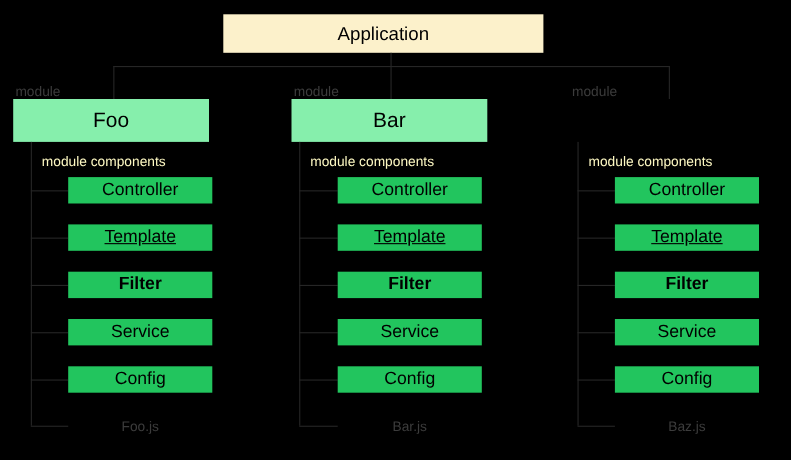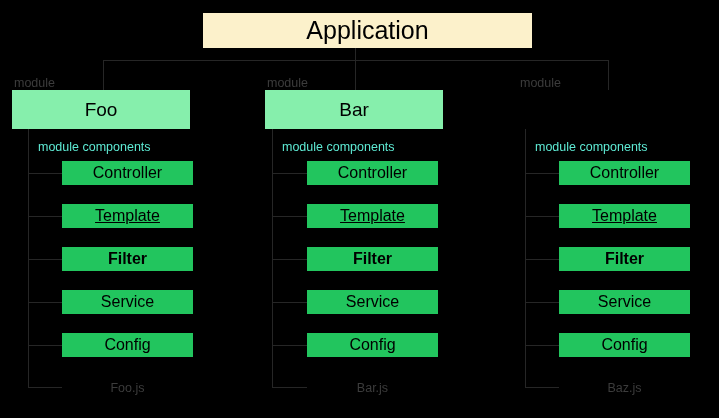--- a/index.html
+++ b/index.html
@@ -3,22 +3,22 @@
 <meta charset="utf-8">
 <style>
   html,body{margin:0;padding:0;background:#000;}
   .stage{
     position:relative;width:719px;height:418px;background:#000;
     font-family:"Liberation Sans","DejaVu Sans",sans-serif;overflow:hidden;
   }
   .line{position:absolute;background:#262626;}
   
   .app-box{
-    position:absolute;left:203px;top:13px;width:329px;height:35px;
-    background:#FCF1CB;color:#000;font-size:25px;line-height:35px;
+    position:absolute;left:203px;top:13px;width:291px;height:35px;
+    background:#FCF1CB;color:#000;font-size:17px;line-height:35px;
     text-align:center;
   }
   
   .stub-v{left:355px;top:48px;width:1px;height:12px;}
   .branch-h{left:103px;top:60px;width:506px;height:1px;}
   .drop-v{top:60px;width:1px;height:30px;}
   .drop-0{left:103px;} .drop-1{left:355px;} .drop-2{left:608px;}
   
   .module-col{position:absolute;top:90px;width:182px;height:328px;}
   .col-0{left:12px;} .col-1{left:265px;} .col-2{left:518px;}
@@ -27,21 +27,21 @@
     font-size:12.5px;color:#3C3C3C;white-space:nowrap;
   }
   .module-box{
     position:absolute;left:0;top:0;width:178px;height:39px;
     background:#86efac;color:#000;font-size:19px;line-height:39px;text-align:center;
   }
   .vline{position:absolute;top:39px;width:1px;height:258px;background:#262626;}
   .col-0 .vline{left:16px;} .col-1 .vline{left:7px;} .col-2 .vline{left:7px;}
   .components-label{
     position:absolute;top:51px;height:13px;line-height:13px;
-    font-size:12.5px;color:#5eead4;white-space:nowrap;
+    font-size:12.5px;color:#fef9c3;white-space:nowrap;
   }
   .col-0 .components-label{left:26px;} .col-1 .components-label{left:17px;} .col-2 .components-label{left:17px;}
   .tick{position:absolute;height:1px;background:#262626;}
   .col-0 .tick{left:16px;width:34px;} .col-1 .tick{left:7px;width:35px;} .col-2 .tick{left:7px;width:34px;}
   .comp-box{
     position:absolute;width:131px;height:24px;background:#22c55e;color:#000;
     font-size:16px;line-height:24px;text-align:center;
   }
   .col-0 .comp-box{left:50px;} .col-1 .comp-box{left:42px;} .col-2 .comp-box{left:41px;}
   .box-0{top:71px;} .box-1{top:114px;text-decoration:underline;} .box-2{top:157px;font-weight:bold;} .box-3{top:200px;} .box-4{top:243px;}

